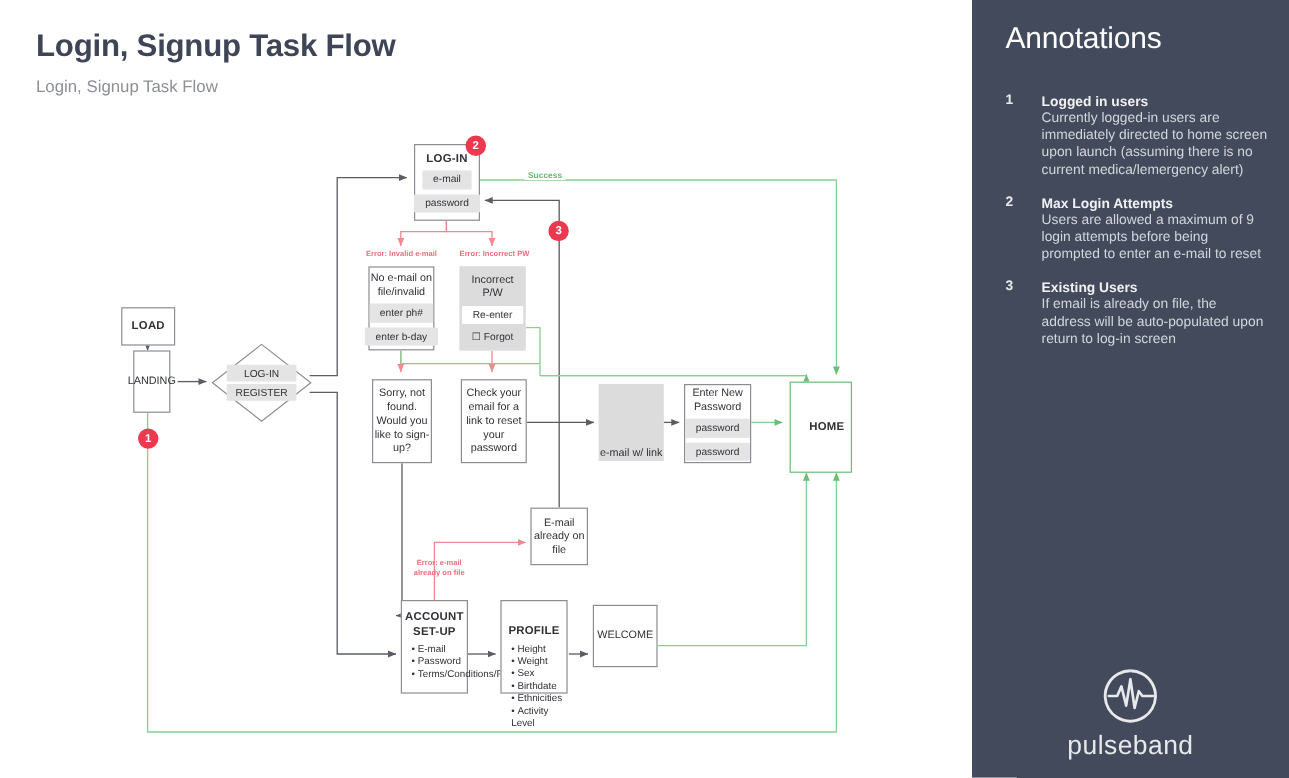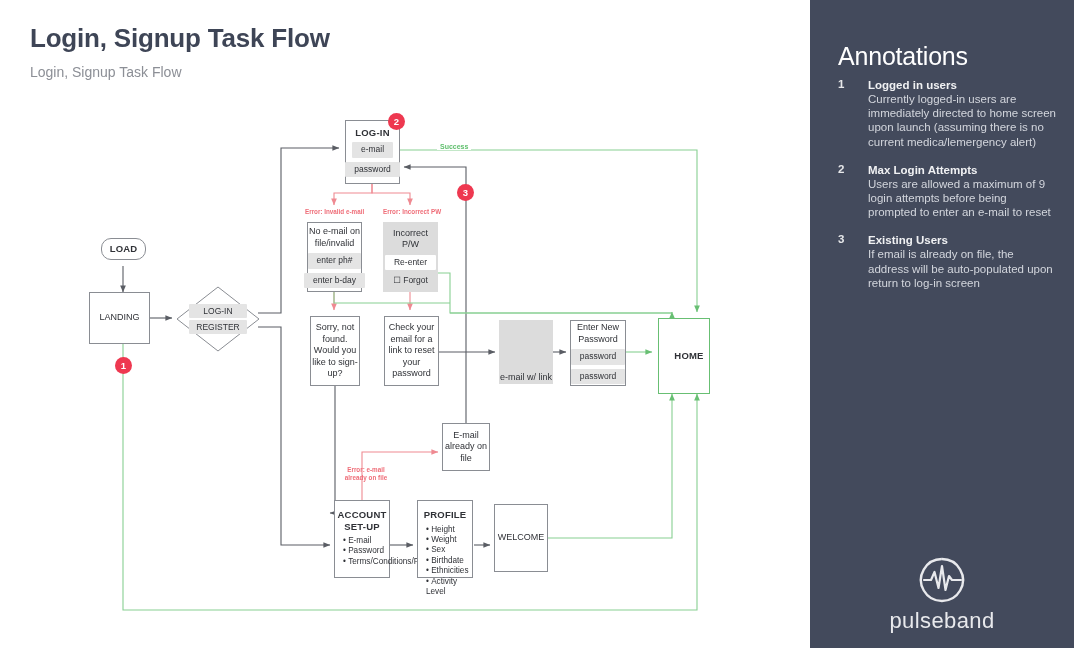--- a/index.html
+++ b/index.html
@@ -24,21 +24,21 @@
     font-size:14px;color:#8c8f96;
   }
 
   
   .panel{
     position:absolute;left:810px;top:0;width:264px;height:648px;
     background:#434a5c;
   }
   .panel-title{
     position:absolute;left:28px;top:18px;
-    font-size:25px;color:#ffffff;font-weight:normal;letter-spacing:-0.2px;margin-top:24px;
+    font-size:25px;color:#ffffff;font-weight:normal;letter-spacing:-0.2px;
   }
   .ann-list{position:absolute;left:28px;top:78px;width:218px;}
   .ann{position:relative;margin-bottom:14px;padding-left:30px;}
   .ann-num{
     position:absolute;left:0;top:0;
     font-size:11.5px;font-weight:bold;color:#e7e8ea;
   }
   .ann-head{font-size:11.5px;font-weight:bold;color:#f0f1f3;line-height:14px;}
   .ann-body{font-size:11.5px;color:#d3d6dd;line-height:14.2px;}
 
@@ -166,25 +166,25 @@
         <path d="M334,292 L334,303 L450,303"></path>
 
         <path d="M626,352 L652,352" marker-end="url(#ag)"></path>
 
         <path d="M123,344 L123,610 L697,610 L697,394" marker-end="url(#ag)"></path>
 
         <path d="M548,538 L672,538 L672,394" marker-end="url(#ag)"></path>
       </g>
     </svg>
 
-    <div class="node" style="left:101px;top:238px;width:45px;height:22px;border-radius:10px;">
+    <div class="node" style="left:101px;top:256px;width:45px;height:32px;">
       <span class="ttl">LOAD</span>
     </div>
 
-    <div class="node" style="left:89px;top:292px;width:61px;height:52px;">
+    <div class="node" style="left:111px;top:292px;width:31px;height:52px;">
       <span>LANDING</span>
     </div>
 
     <div class="diamond" style="left:176px;top:286px;width:84px;height:66px;">
       <svg class="dshape" viewBox="0 0 84 66">
         <polygon points="42,1 83,33 42,65 1,33" fill="#ffffff" stroke="#8a8d93" stroke-width="1"></polygon>
       </svg>
       <div class="dlabels">
         <div class="dpill">LOG-IN</div>
         <div class="dpill">REGISTER</div>
@@ -237,33 +237,33 @@
 
     <div class="node" style="left:334px;top:500px;width:56px;height:78px;justify-content:flex-start;padding-top:8px;">
       <span class="ttl">ACCOUNT SET-UP</span>
       <div class="bullets">
         <div>E-mail</div>
         <div>Password</div>
         <div>Terms/Conditions/Privacy</div>
       </div>
     </div>
 
-    <div class="node" style="left:417px;top:500px;width:56px;height:78px;justify-content:flex-start;padding-top:8px;">
+    <div class="node" style="left:417px;top:500px;width:56px;height:78px;justify-content:flex-start;padding-top:19px;">
       <span class="ttl">PROFILE</span>
       <div class="bullets">
         <div>Height</div>
         <div>Weight</div>
         <div>Sex</div>
         <div>Birthdate</div>
         <div>Ethnicities</div>
         <div>Activity Level</div>
       </div>
     </div>
 
-    <div class="node" style="left:494px;top:504px;width:54px;height:68px;">
+    <div class="node" style="left:494px;top:504px;width:54px;height:52px;">
       <span>WELCOME</span>
     </div>
 
     <div class="elabel" style="left:305px;top:208px;">Error: Invalid e-mail</div>
     <div class="elabel" style="left:383px;top:208px;">Error: Incorrect PW</div>
     <div class="elabel" style="left:336px;top:466px;width:60px;white-space:normal;text-align:center;">Error: e-mail already on file</div>
     <div class="slabel" style="left:437px;top:143px;">Success</div>
 
     <div class="badge" style="left:115px;top:357px;">1</div>
     <div class="badge" style="left:388px;top:113px;">2</div>

